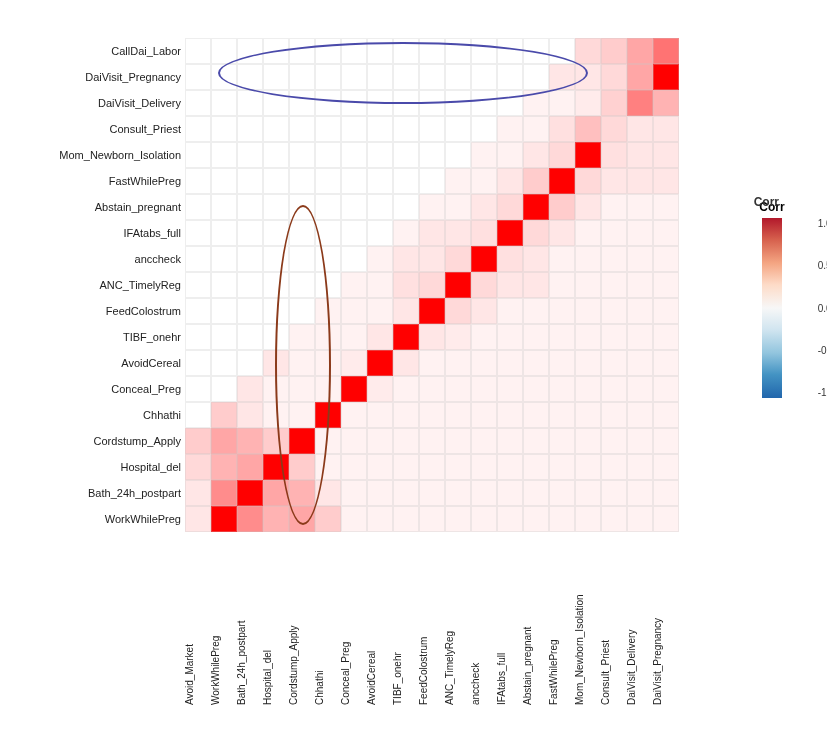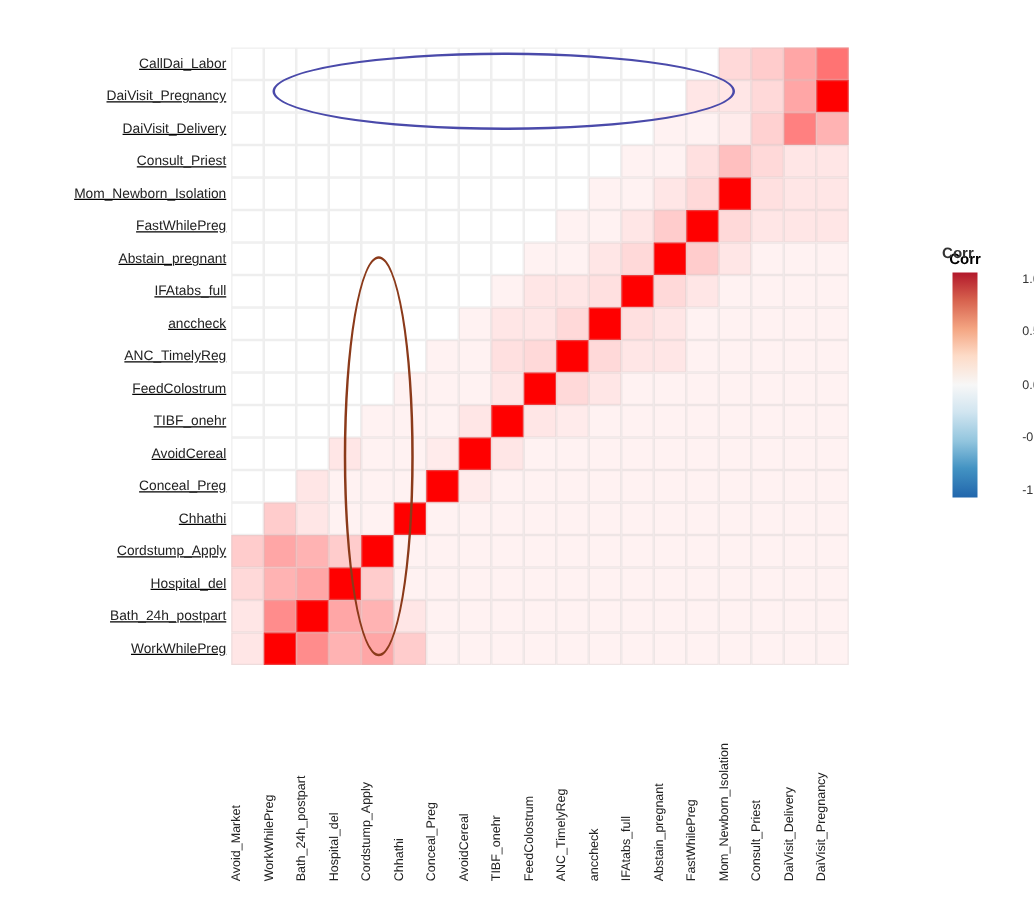--- a/index.html
+++ b/index.html
@@ -18,21 +18,20 @@
       height: 738px;
     }
 
     
     .y-labels {
       position: absolute;
       left: 0;
       top: 38px;
       display: flex;
       flex-direction: column;
-      text-decoration: underline;
     }
     .y-label {
       font-size: 11px;
       color: #222;
       text-align: right;
       height: 26px;
       line-height: 26px;
       padding-right: 4px;
       width: 185px;
     }

